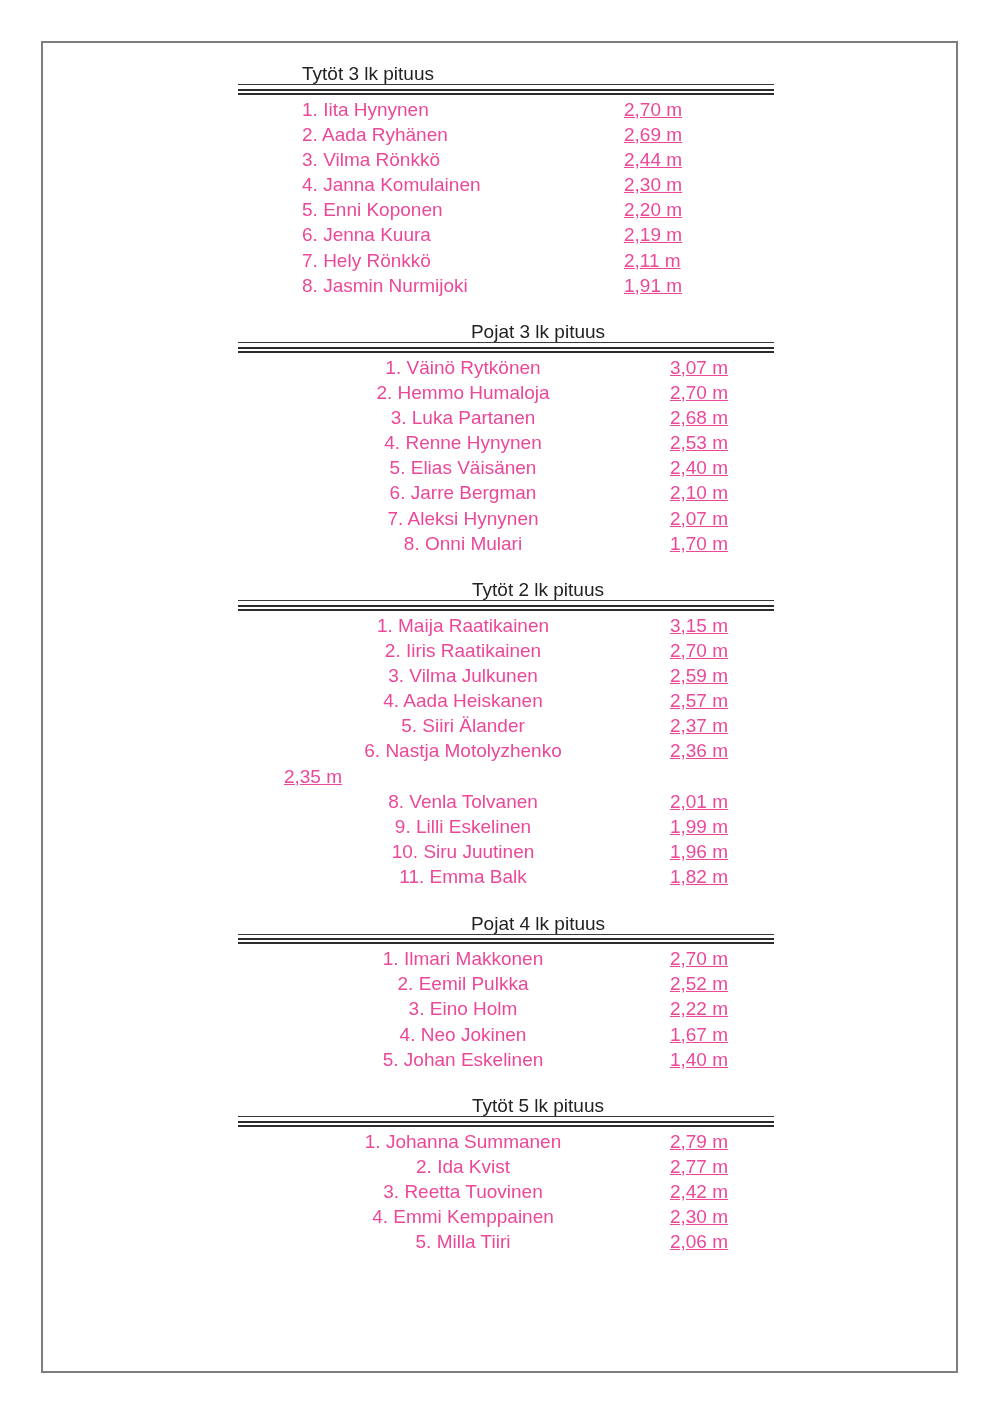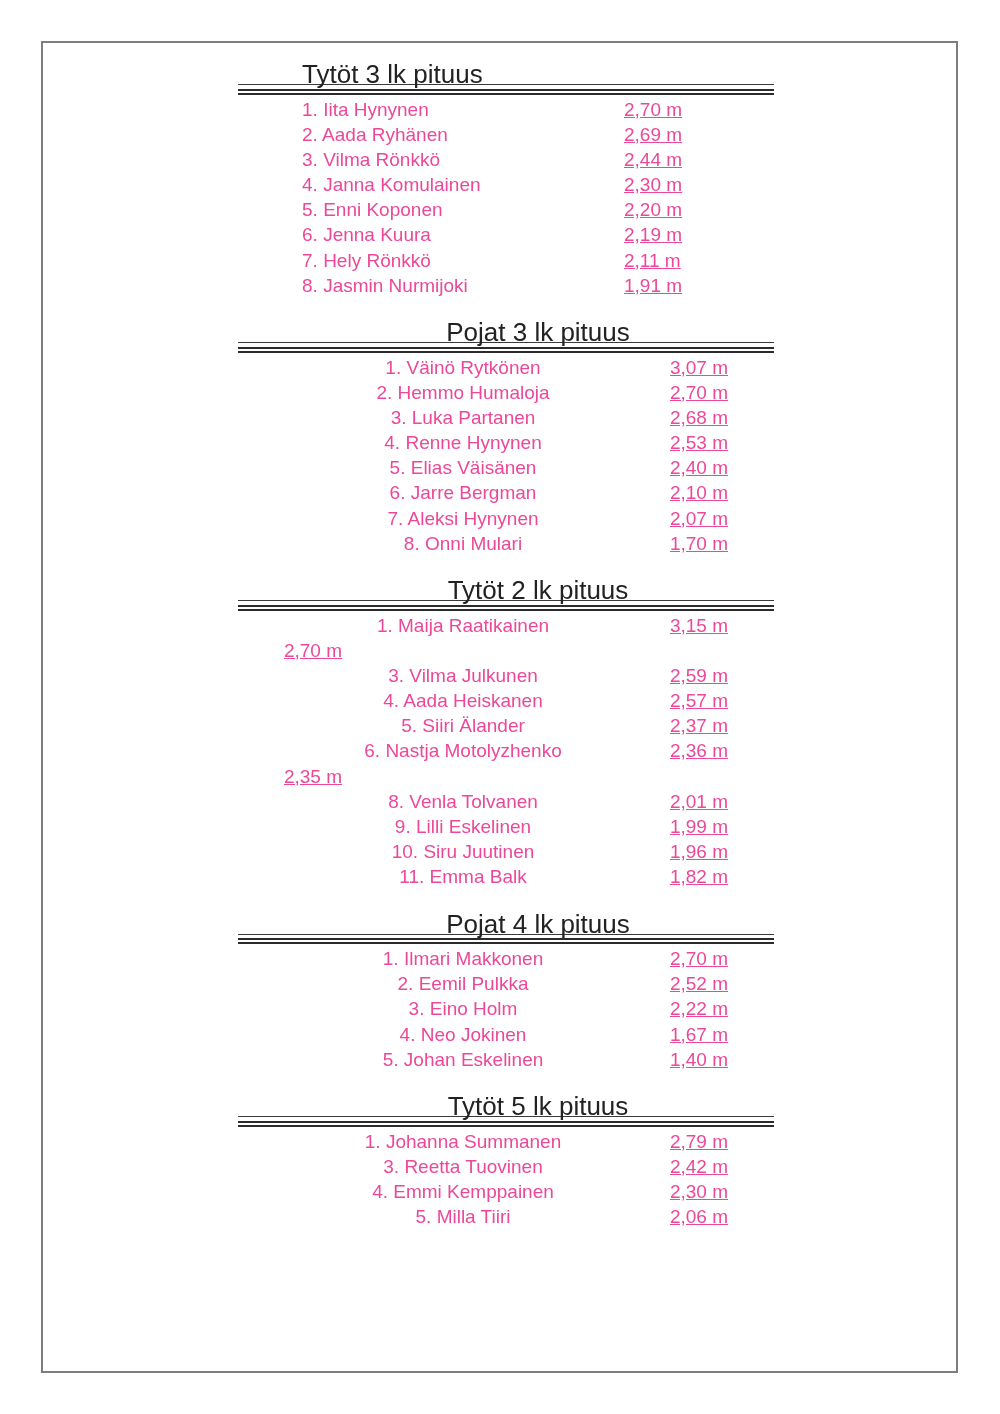--- a/index.html
+++ b/index.html
@@ -35,21 +35,21 @@
   }
   .title-row {
     padding-left: 64px;
     height: 20px;
     line-height: 20px;
     border-bottom: 1.5px solid #3a3a3a;
   }
   .title {
     display: inline;
     margin: 0;
-    font-size: 26px;
+    font-size: 19px;
     font-weight: 400;
     color: #222222;
     white-space: nowrap;
   }
   .double-rule {
     margin-top: 3.5px;
     height: 2px;
     border-top: 2px solid #2b2b2b;
     border-bottom: 2px solid #2b2b2b;
   }
@@ -181,20 +181,21 @@
       <div class="title">Tytöt 2 lk pituus</div>
     </div>
     <div class="double-rule"></div>
     <div class="rows">
   <div class="row">
     <span class="cell-name"><span>1.</span> <span>Maija Raatikainen</span></span>
     <span class="cell-result">3,15 m</span>
   </div>
 
   <div class="row">
+    <span class="cell-name"><span>2.</span> <span>Iiris Raatikainen</span></span>
     <span class="cell-result">2,70 m</span>
   </div>
 
   <div class="row">
     <span class="cell-name"><span>3.</span> <span>Vilma Julkunen</span></span>
     <span class="cell-result">2,59 m</span>
   </div>
 
   <div class="row">
     <span class="cell-name"><span>4.</span> <span>Aada Heiskanen</span></span>
@@ -274,20 +275,24 @@
     <div class="title-row">
       <div class="title">Tytöt 5 lk pituus</div>
     </div>
     <div class="double-rule"></div>
     <div class="rows">
   <div class="row">
     <span class="cell-name"><span>1.</span> <span>Johanna Summanen</span></span>
     <span class="cell-result">2,79 m</span>
   </div>
 
+  <div class="row">
+    <span class="cell-name"><span>2.</span> <span>Ida Kvist</span></span>
+    <span class="cell-result">2,77 m</span>
+  </div>
 
   <div class="row">
     <span class="cell-name"><span>3.</span> <span>Reetta Tuovinen</span></span>
     <span class="cell-result">2,42 m</span>
   </div>
 
   <div class="row">
     <span class="cell-name"><span>4.</span> <span>Emmi Kemppainen</span></span>
     <span class="cell-result">2,30 m</span>
   </div>

